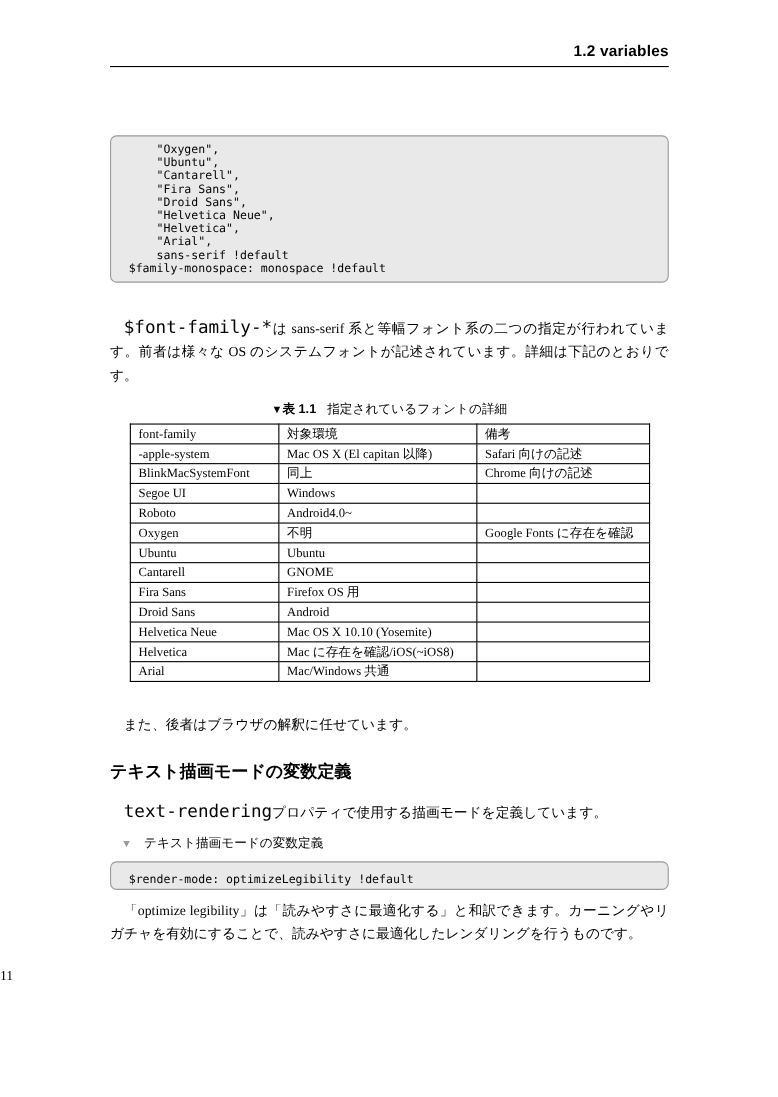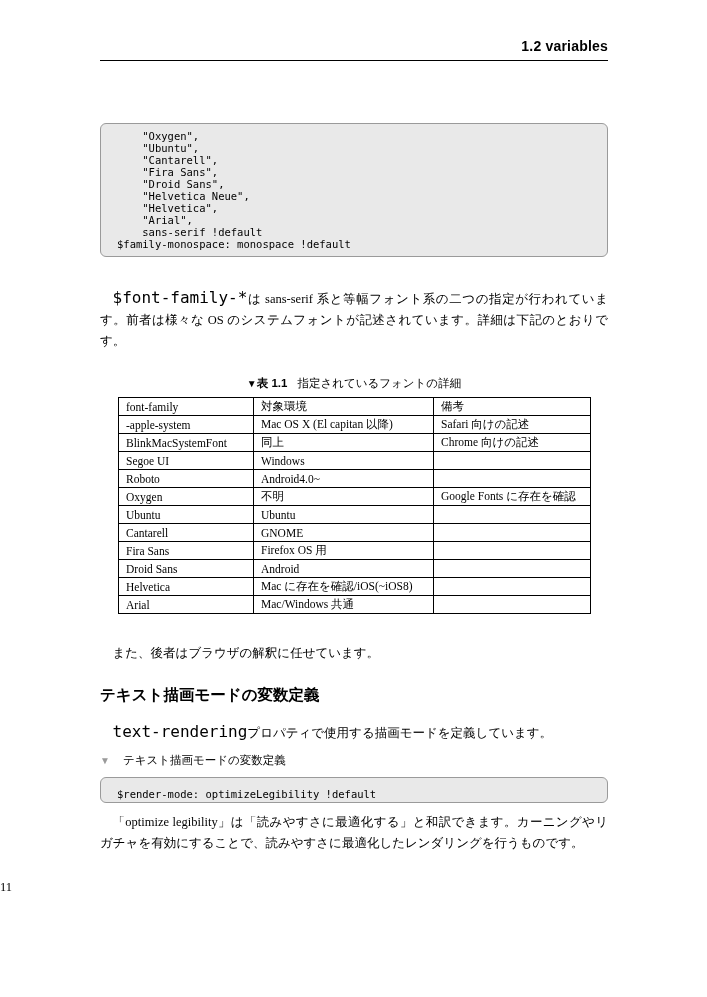--- a/index.html
+++ b/index.html
@@ -62,21 +62,21 @@
   .para-2 { margin-top: 29px; }
   .para-3 { margin-top: 15px; }
   .para-4 { margin-top: 9px; }
   .mono {
     font-family: "DejaVu Sans Mono", monospace;
     font-size: 16px;
   }
 
   
   .table-caption {
-    margin-top: 24px;
+    margin-top: 12px;
     text-align: center;
     font-family: "Liberation Sans", sans-serif;
     font-size: 11.5px;
   }
   .caption-marker { font-size: 10px; }
   .caption-label { font-weight: bold; }
   .caption-title { margin-left: 10px; }
 
   
   table.font-table {
@@ -105,22 +105,23 @@
   .section-heading {
     margin-top: 21px;
     font-family: "Liberation Sans", sans-serif;
     font-weight: bold;
     font-size: 15.5px;
   }
 
   
   .listing-label {
     margin-top: 9px;
-    font-family: Liberation Serif, serif;
+    font-family: Liberation Mono, monospace;
     font-size: 11.5px;
+    margin-left: 12px;
   }
   .listing-marker {
     color: #9a9a9a;
     font-size: 10px;
     margin-right: 13px;
   }
 
   
   .page-number {
     position: absolute;
@@ -213,20 +214,25 @@
           <td>Fira Sans</td>
           <td>Firefox OS 用</td>
           <td></td>
         </tr>
         <tr>
           <td>Droid Sans</td>
           <td>Android</td>
           <td></td>
         </tr>
         <tr>
+          <td>Helvetica Neue</td>
+          <td>Mac OS X 10.10 (Yosemite)</td>
+          <td></td>
+        </tr>
+        <tr>
           <td>Helvetica</td>
           <td>Mac に存在を確認/iOS(~iOS8)</td>
           <td></td>
         </tr>
         <tr>
           <td>Arial</td>
           <td>Mac/Windows 共通</td>
           <td></td>
         </tr>
       </tbody>

